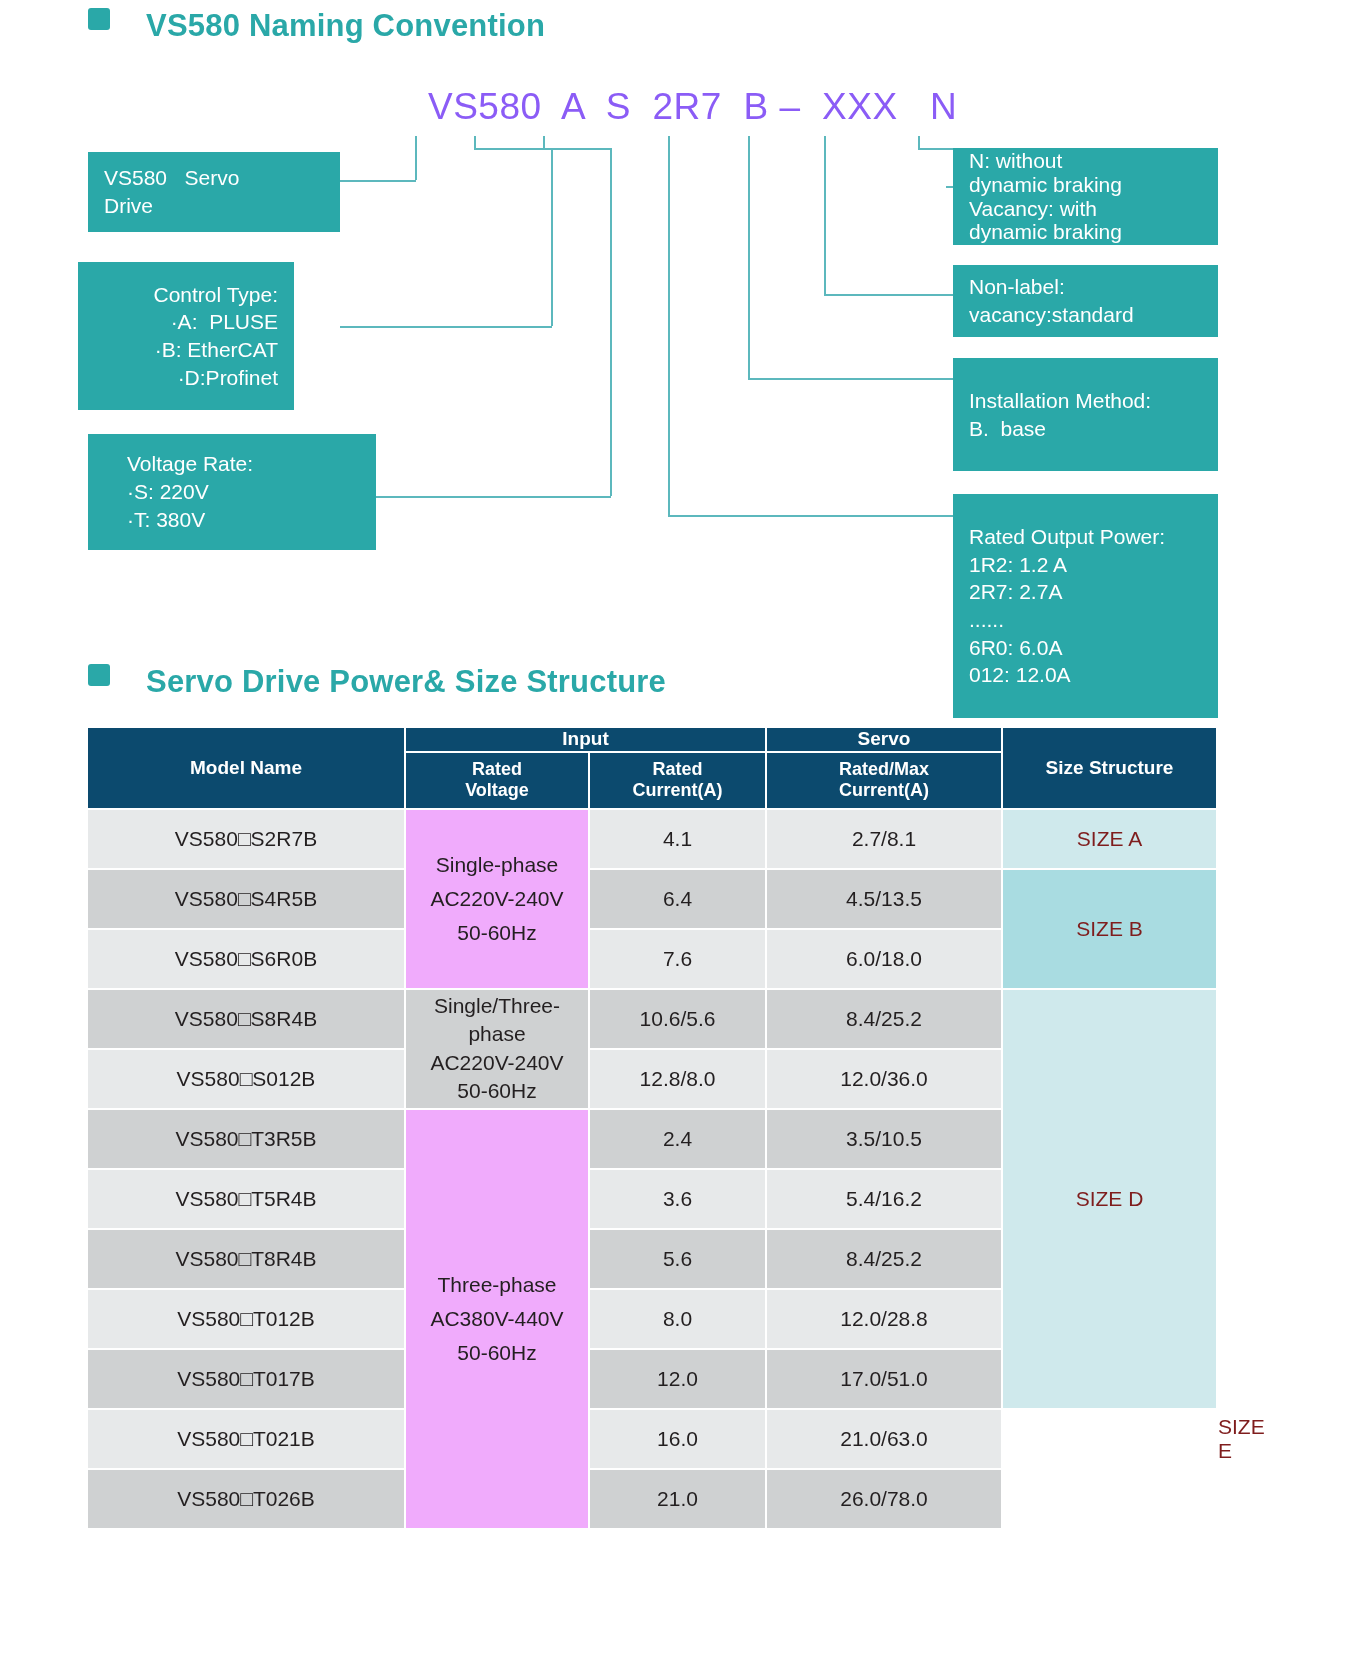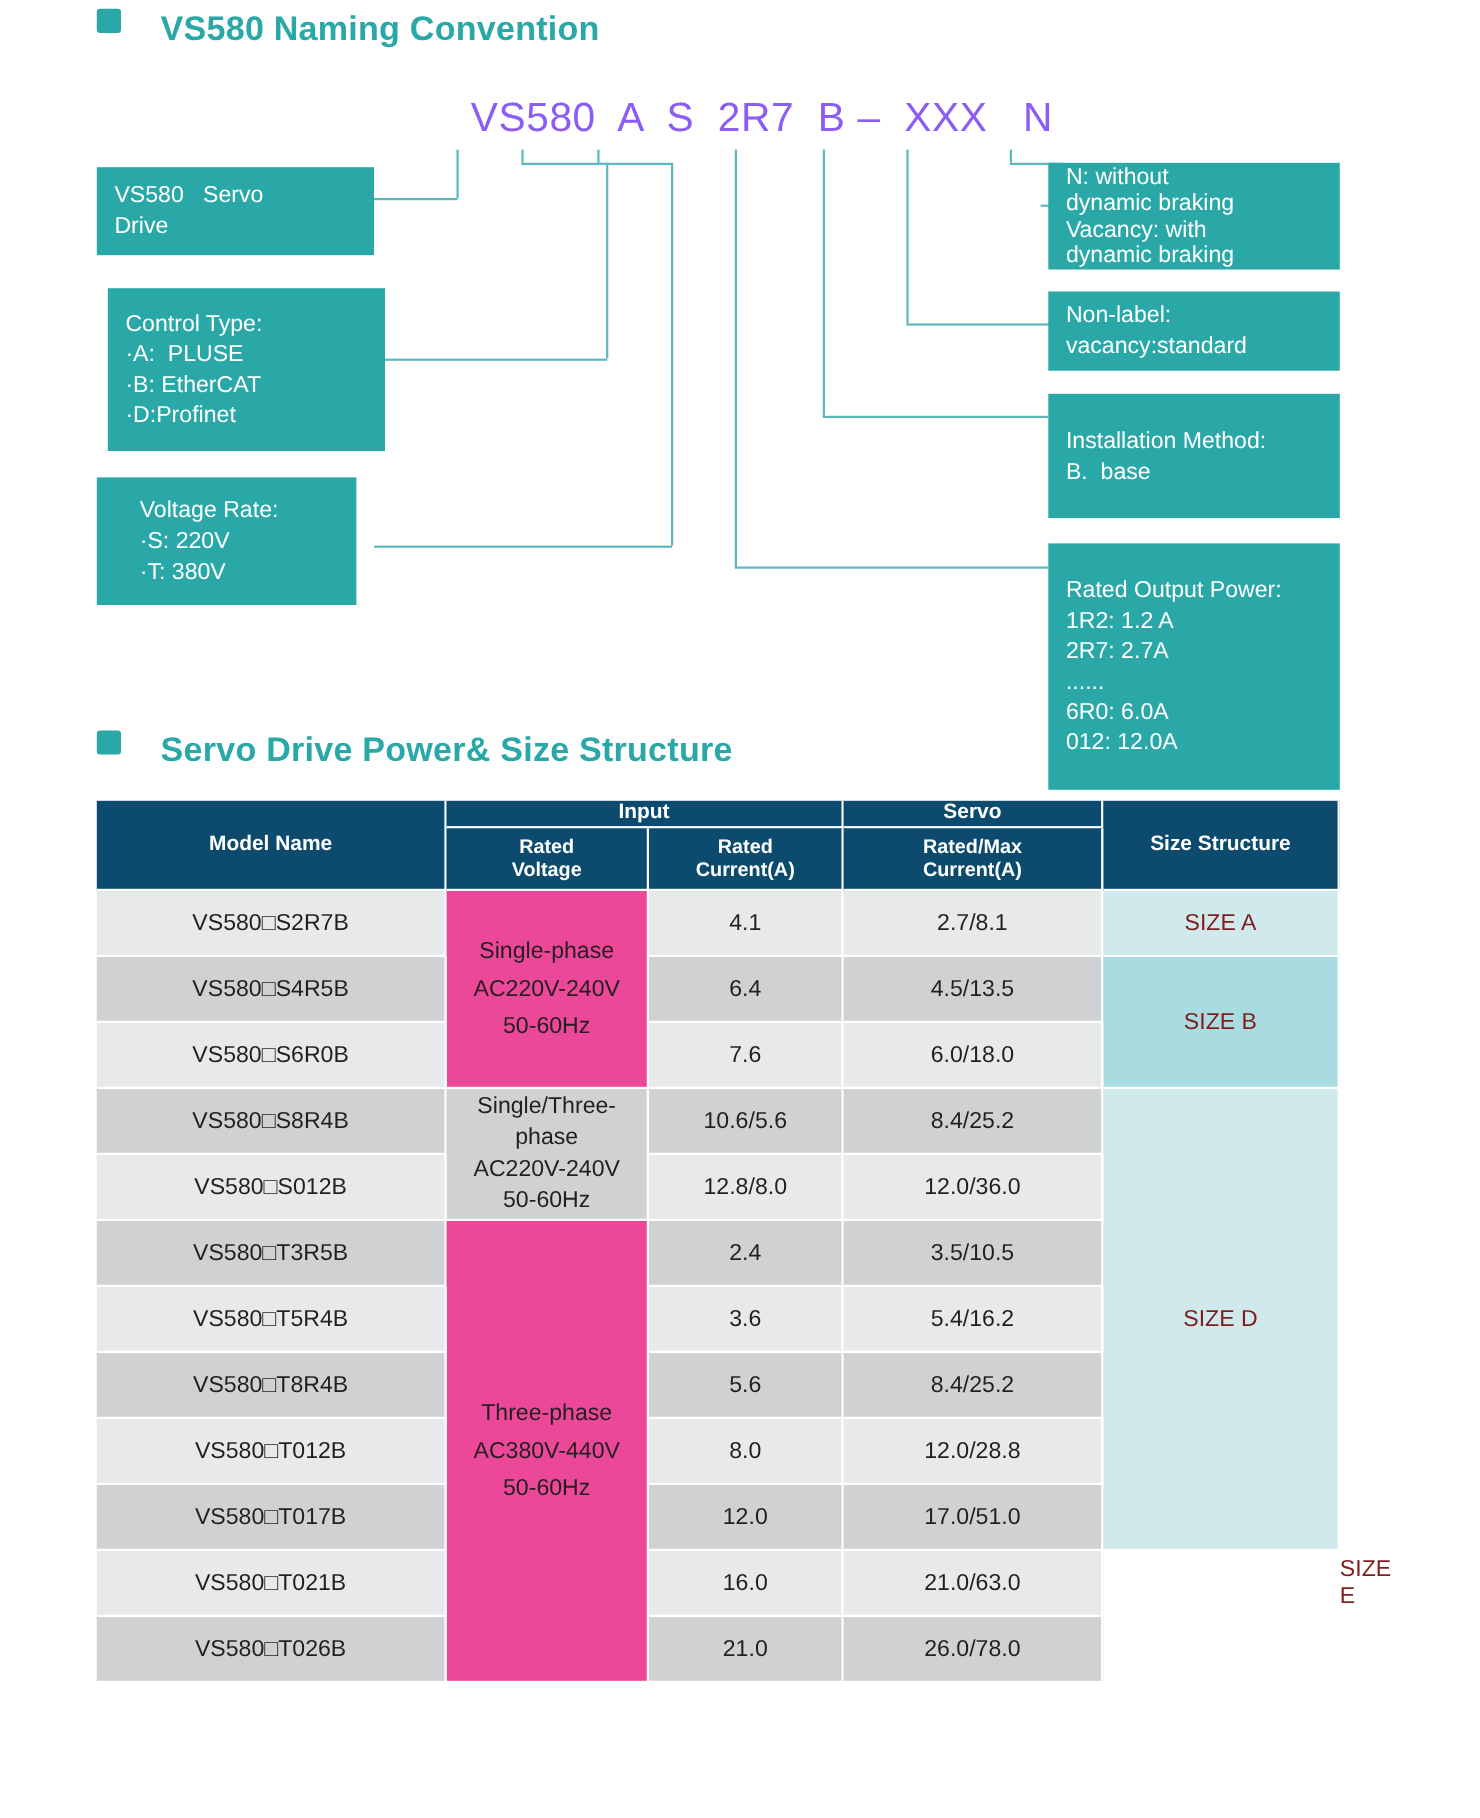--- a/index.html
+++ b/index.html
@@ -85,21 +85,21 @@
     background:#0c4a6e;
     color:#ffffff;
     font-weight:bold;
     font-size:19px;
     line-height:1.2;
   }
   .th-sm{font-size:18px;}
   .cell{font-size:21px;font-weight:300;color:#231f20;}
   .row-l{background:#e7e9ea;}
   .row-d{background:#cfd1d2;}
-  .volt{background:#ec4899;font-size:21px;line-height:1.6;font-weight:300;}
+  .volt{background:#f0abfc;font-size:21px;line-height:1.6;font-weight:300;}
   .volt-d{background:#cfd1d2;font-size:21px;line-height:1.35;font-weight:300;}
   .size{font-size:21px;font-weight:300;color:#7f1d1d;}
   .size-a{background:#cfe9ec;}
   .size-b{background:#a9dce1;}
   .size-d{background:#cfe9ec;}
   .size-e{background:#a9dce1;}
   .nb-r{border-right:none;}
 </style>
 </head>
 <body>
@@ -136,28 +136,28 @@
 <div class="ln-v" style="left:918px;top:136px;height:12px;"></div>
 <div class="ln-h" style="left:918px;top:148px;width:46px;"></div>
 <div class="ln-v" style="left:963px;top:148px;height:38px;"></div>
 <div class="ln-h" style="left:946px;top:186px;width:20px;"></div>
 
 <div class="callout" style="left:88px;top:152px;width:252px;height:80px;">
   <span class="ln">VS580   Servo</span>
   <span class="ln">Drive</span>
 </div>
 
-<div class="callout" style="left:98px;top:262px;width:252px;height:148px;">
+<div class="callout" style="left:78px;top:262px;width:216px;height:148px;text-align:right;">
   <span class="ln">Control Type:</span>
   <span class="ln">·A:  PLUSE</span>
   <span class="ln">·B: EtherCAT</span>
   <span class="ln">·D:Profinet</span>
 </div>
 
-<div class="callout" style="left:88px;top:434px;width:236px;height:116px;padding-left:39px;">
+<div class="callout" style="left:88px;top:434px;width:288px;height:116px;padding-left:39px;">
   <span class="ln">Voltage Rate:</span>
   <span class="ln">·S: 220V</span>
   <span class="ln">·T: 380V</span>
 </div>
 
 <div class="callout tight" style="left:953px;top:148px;width:265px;height:97px;">
   <span class="ln">N: without</span>
   <span class="ln">dynamic braking</span>
   <span class="ln">Vacancy: with</span>
   <span class="ln">dynamic braking</span>

